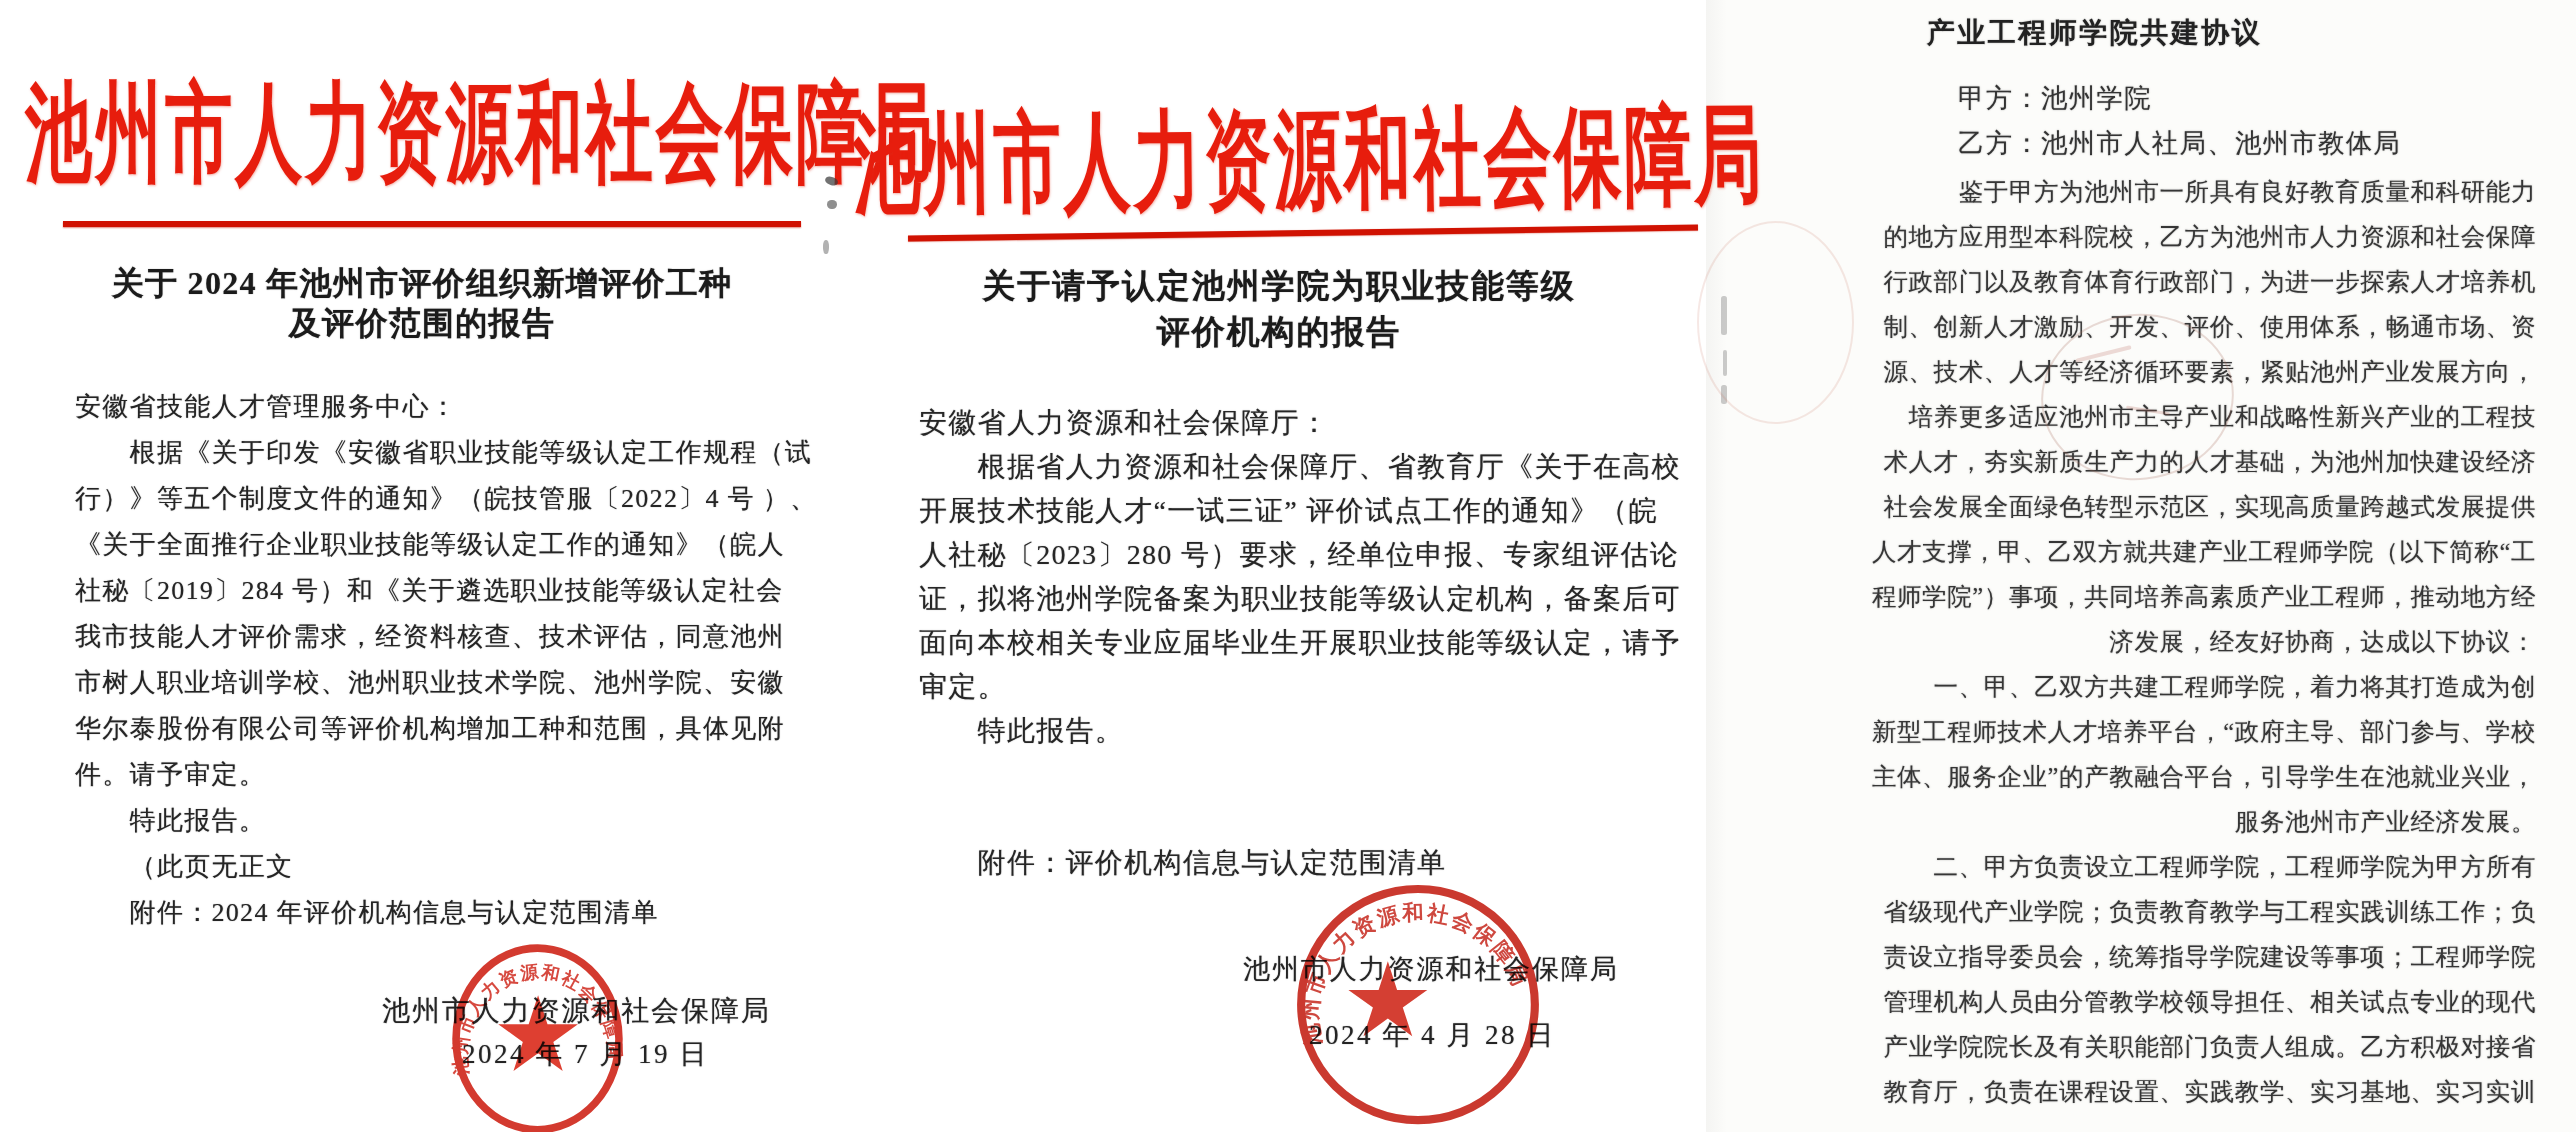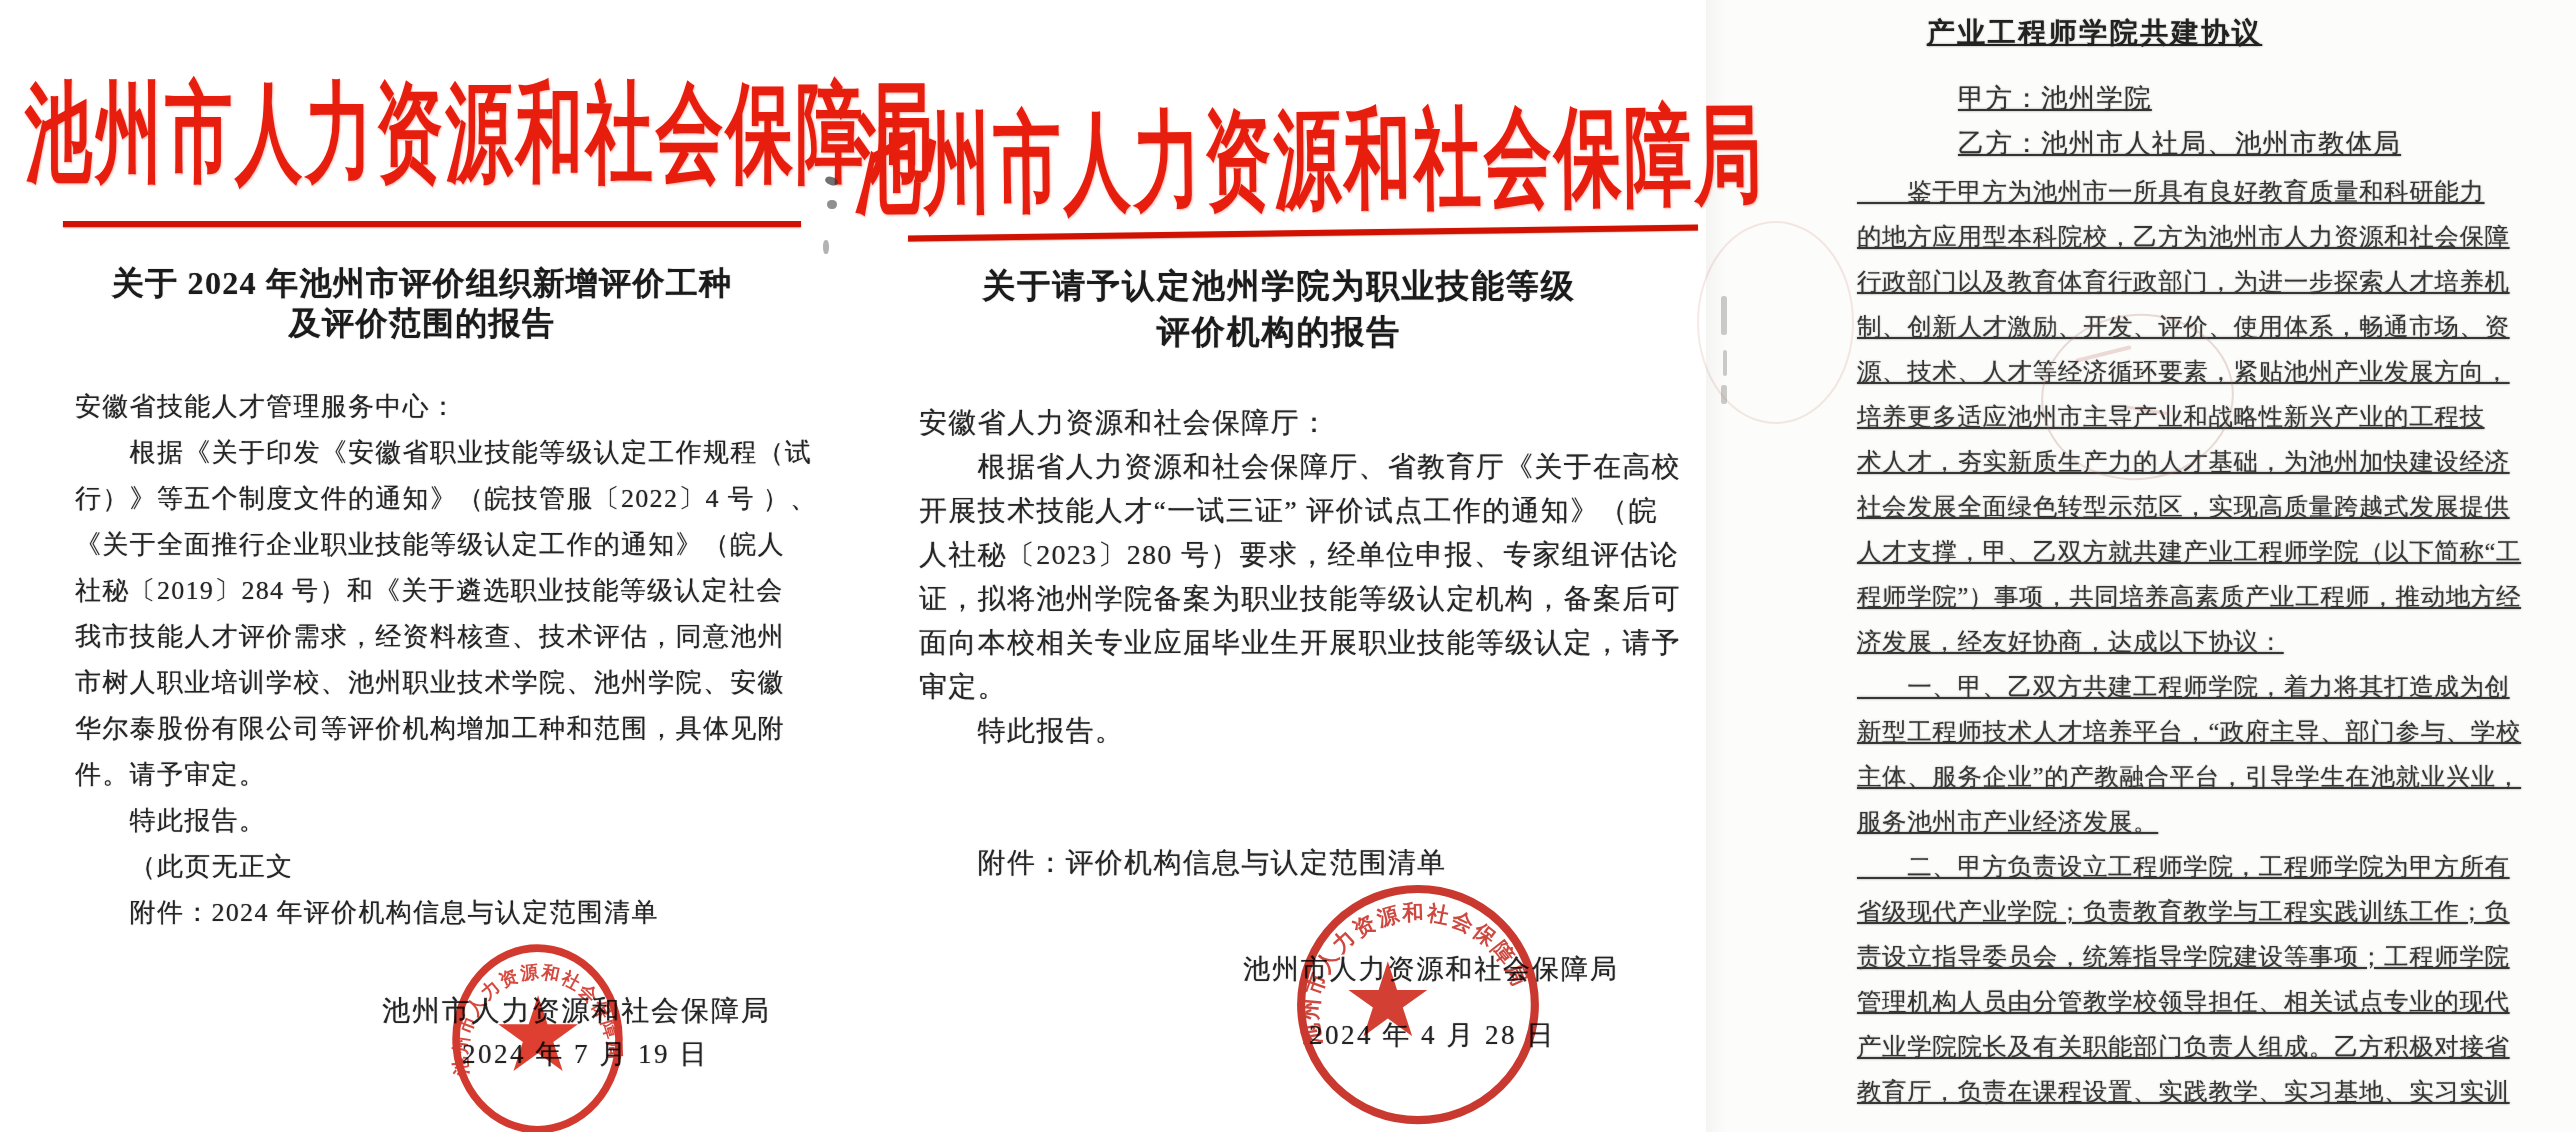--- a/index.html
+++ b/index.html
@@ -37,22 +37,22 @@
   .dt2{left:853px;top:247px;width:852px;font-size:33px;line-height:46px;letter-spacing:1.9px;}
   .dt3{left:1824px;top:16.4px;width:541px;font-size:28px;line-height:34px;letter-spacing:2.5px;color:#222;}
 
   
   .p1-body{left:75px;top:368px;width:742px;font-size:26px;letter-spacing:1.3px;color:#242424;}
   .p1-body .line{height:46px;line-height:46px;}
   .p2-body{left:919px;top:385px;width:780px;font-size:28px;letter-spacing:1.3px;color:#262626;}
   .p2-body .line{height:44px;line-height:44px;}
   .p3-head{left:1958px;width:692px;font-size:26.4px;letter-spacing:1.3px;color:#333;}
   .p3-body{left:1857px;top:169px;width:679px;font-size:24.5px;letter-spacing:0.6px;color:#363636;}
-  .p3-body .line{height:45px;line-height:45px;}
-  .p3-fuzz{text-shadow:0 0 1.6px rgba(70,70,70,.55);text-decoration:underline;}
+  .p3-body .line{height:45px;line-height:45px;text-align:right;}
+  .p3-fuzz{text-shadow:0 0 1.6px rgba(70,70,70,.55);}
 
   
   .sig{white-space:nowrap;color:#242424;}
   .sig-org1{left:382px;top:976px;font-size:28px;letter-spacing:1.9px;}
   .sig-date1{left:462px;top:1020px;font-size:27px;letter-spacing:2.5px;}
   .sig-org2{left:1243px;top:935px;font-size:27px;letter-spacing:1.9px;}
   .sig-date2{left:1309px;top:1001px;font-size:27px;letter-spacing:2.5px;}
 
   
   .seal{mix-blend-mode:multiply;opacity:.9;}

